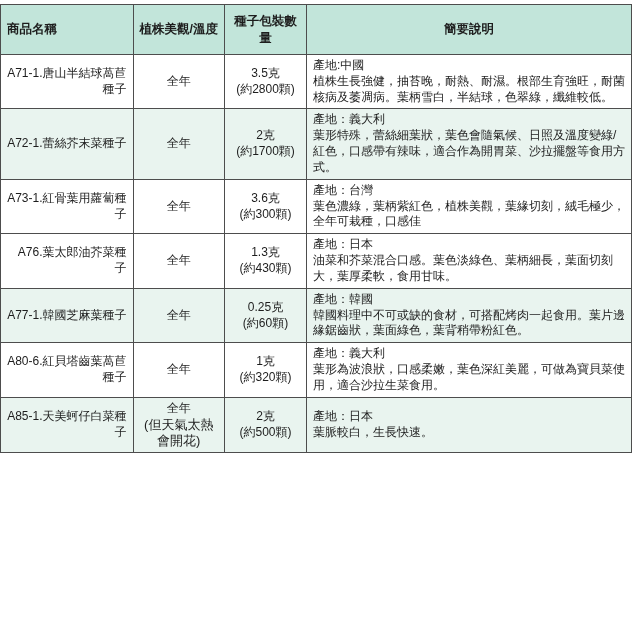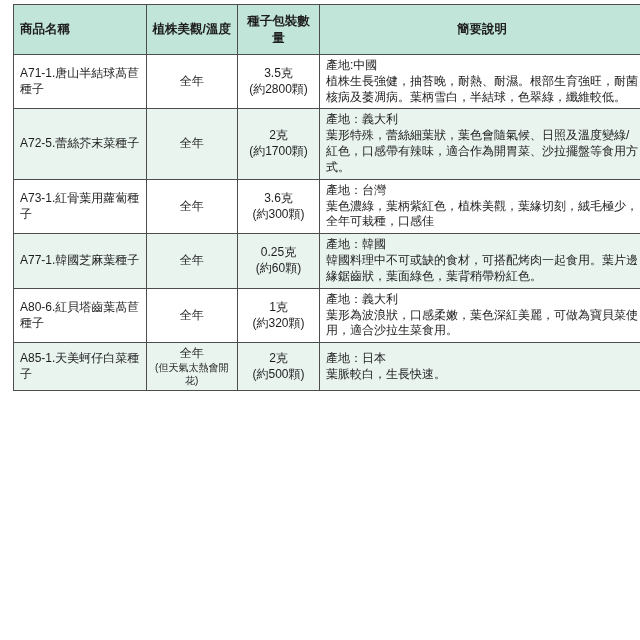--- a/index.html
+++ b/index.html
@@ -1,21 +1,21 @@
 <!DOCTYPE html>
 <html><head>
 <meta charset="utf-8">
 <style>
   html,body{margin:0;padding:0}
   body{
     width:640px;height:640px;overflow:hidden;background:#ffffff;
     font-family:"Liberation Sans","DejaVu Sans",sans-serif;
     color:#1d1d1d;
   }
-  .page{padding:4px 4px 0 13px}
+  .page{padding:4px 4px 0 0}
   table.product-table{
     border-collapse:collapse;width:632px;table-layout:fixed;
     font-size:12px;font-weight:500;
   }
   .product-table th,.product-table td{
     border:1px solid #4d4d4d;
     padding:3px 6px;
     vertical-align:middle;
     line-height:1.32;
     word-break:break-all;
@@ -25,23 +25,23 @@
     background:#c2e5da;
     font-weight:700;font-size:12.5px;
     padding:8px 6px;text-align:center;
   }
   .product-table thead th.h-name{text-align:left}
   col.c1{width:21%}
   col.c2{width:14.5%}
   col.c3{width:13%}
   col.c4{width:51.5%}
   tr.alt td{background:#e9f4ef}
-  td.c-name{text-align:left}
+  td.c-name{text-align:right}
   td.c-season,td.c-qty{text-align:center}
-  .season-note{font-size:10px;line-height:1.25}
+  .season-note{font-size:13px;line-height:1.25}
   .origin-line,.desc-text{display:block}
 </style>
 </head>
 <body>
 
 <div class="page">
   <table class="product-table">
     <colgroup>
       <col class="c1">
         <col class="c2">
@@ -69,21 +69,21 @@
       <div>3.5克</div>
       <div>(約2800顆)</div>
     </td>
     <td class="c-desc">
       <span class="origin-line">產地:中國</span>
       <span class="desc-text">植株生長強健，抽苔晚，耐熱、耐濕。根部生育強旺，耐菌核病及萎凋病。葉柄雪白，半結球，色翠綠，纖維較低。</span>
     </td>
   </tr>
         <tr class="alt">
     <td class="c-name">
-      <span>A72-5.蕾絲芥末菜種子</span>
+      <span>A72-1.蕾絲芥末菜種子</span>
     </td>
     <td class="c-season">
       <div>全年</div>
       <div class="season-note"></div>
     </td>
     <td class="c-qty">
       <div>2克</div>
       <div>(約1700顆)</div>
     </td>
     <td class="c-desc">
@@ -99,20 +99,37 @@
       <div>全年</div>
       <div class="season-note"></div>
     </td>
     <td class="c-qty">
       <div>3.6克</div>
       <div>(約300顆)</div>
     </td>
     <td class="c-desc">
       <span class="origin-line">產地：台灣</span>
       <span class="desc-text">葉色濃綠，葉柄紫紅色，植株美觀，葉緣切刻，絨毛極少，全年可栽種，口感佳</span>
+    </td>
+  </tr>
+        <tr>
+    <td class="c-name">
+      <span>A76.葉太郎油芥菜種子</span>
+    </td>
+    <td class="c-season">
+      <div>全年</div>
+      <div class="season-note"></div>
+    </td>
+    <td class="c-qty">
+      <div>1.3克</div>
+      <div>(約430顆)</div>
+    </td>
+    <td class="c-desc">
+      <span class="origin-line">產地：日本</span>
+      <span class="desc-text">油菜和芥菜混合口感。葉色淡綠色、葉柄細長，葉面切刻大，葉厚柔軟，食用甘味。</span>
     </td>
   </tr>
         <tr class="alt">
     <td class="c-name">
       <span>A77-1.韓國芝麻葉種子</span>
     </td>
     <td class="c-season">
       <div>全年</div>
       <div class="season-note"></div>
     </td>

